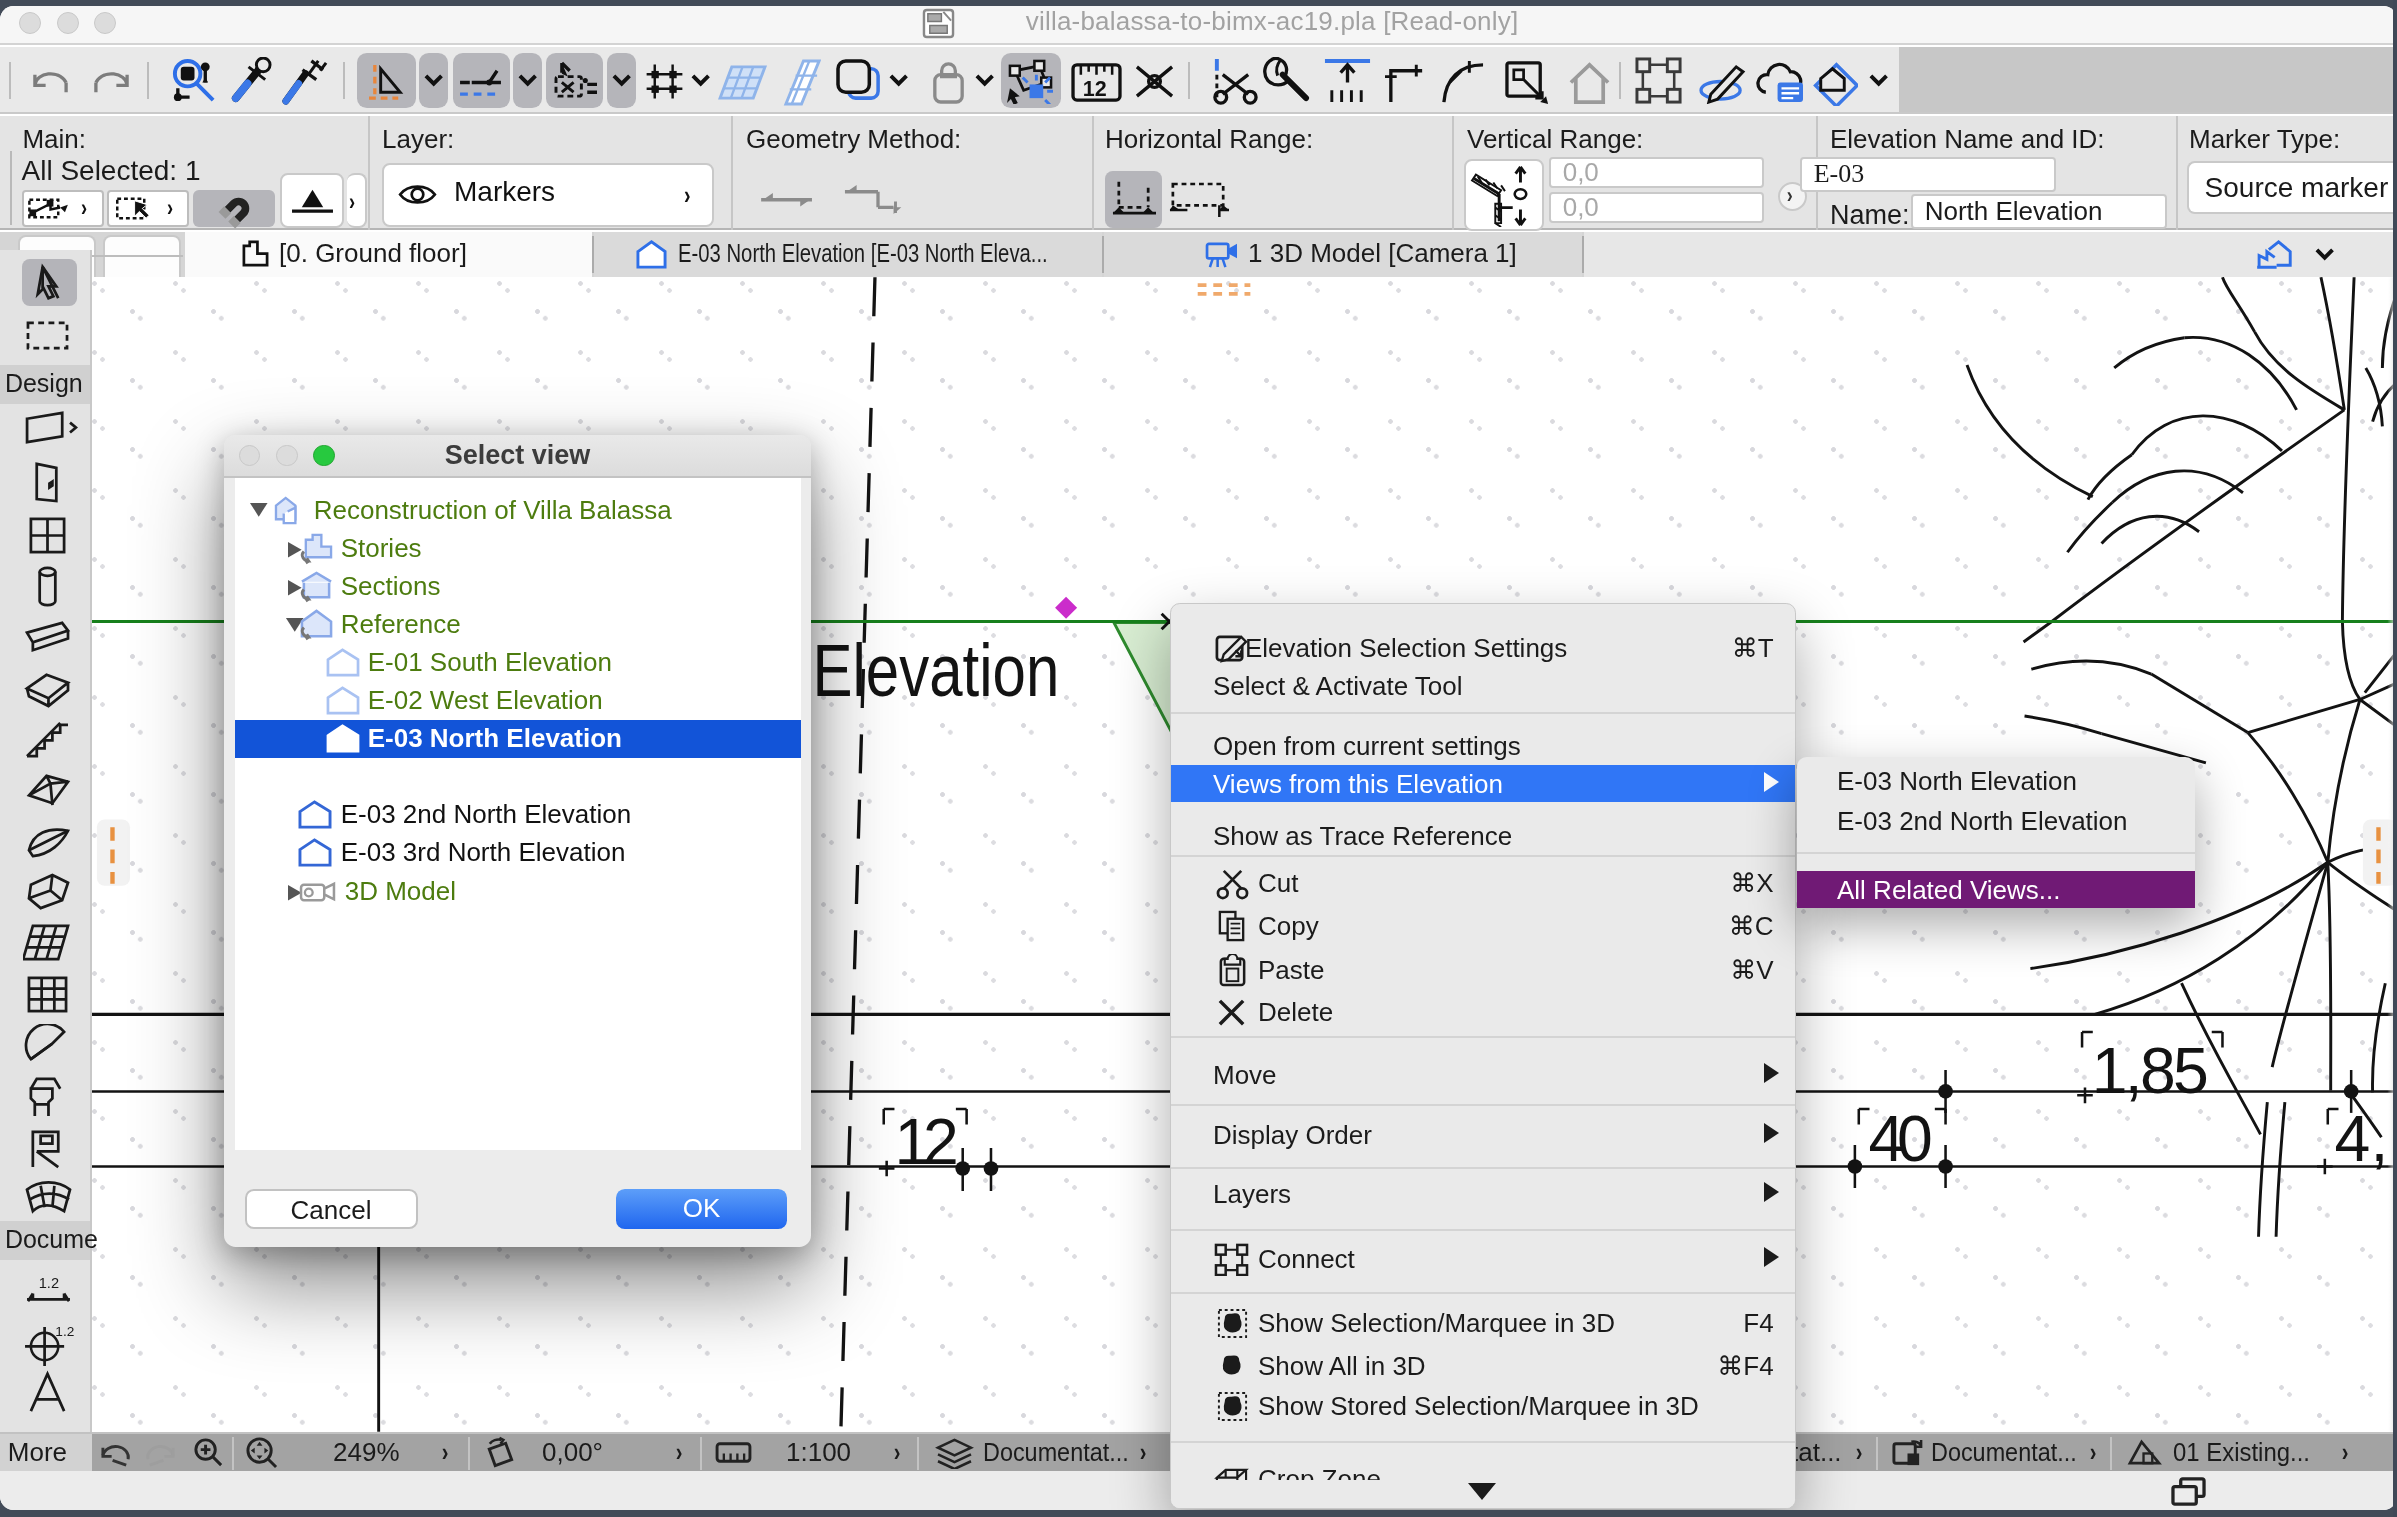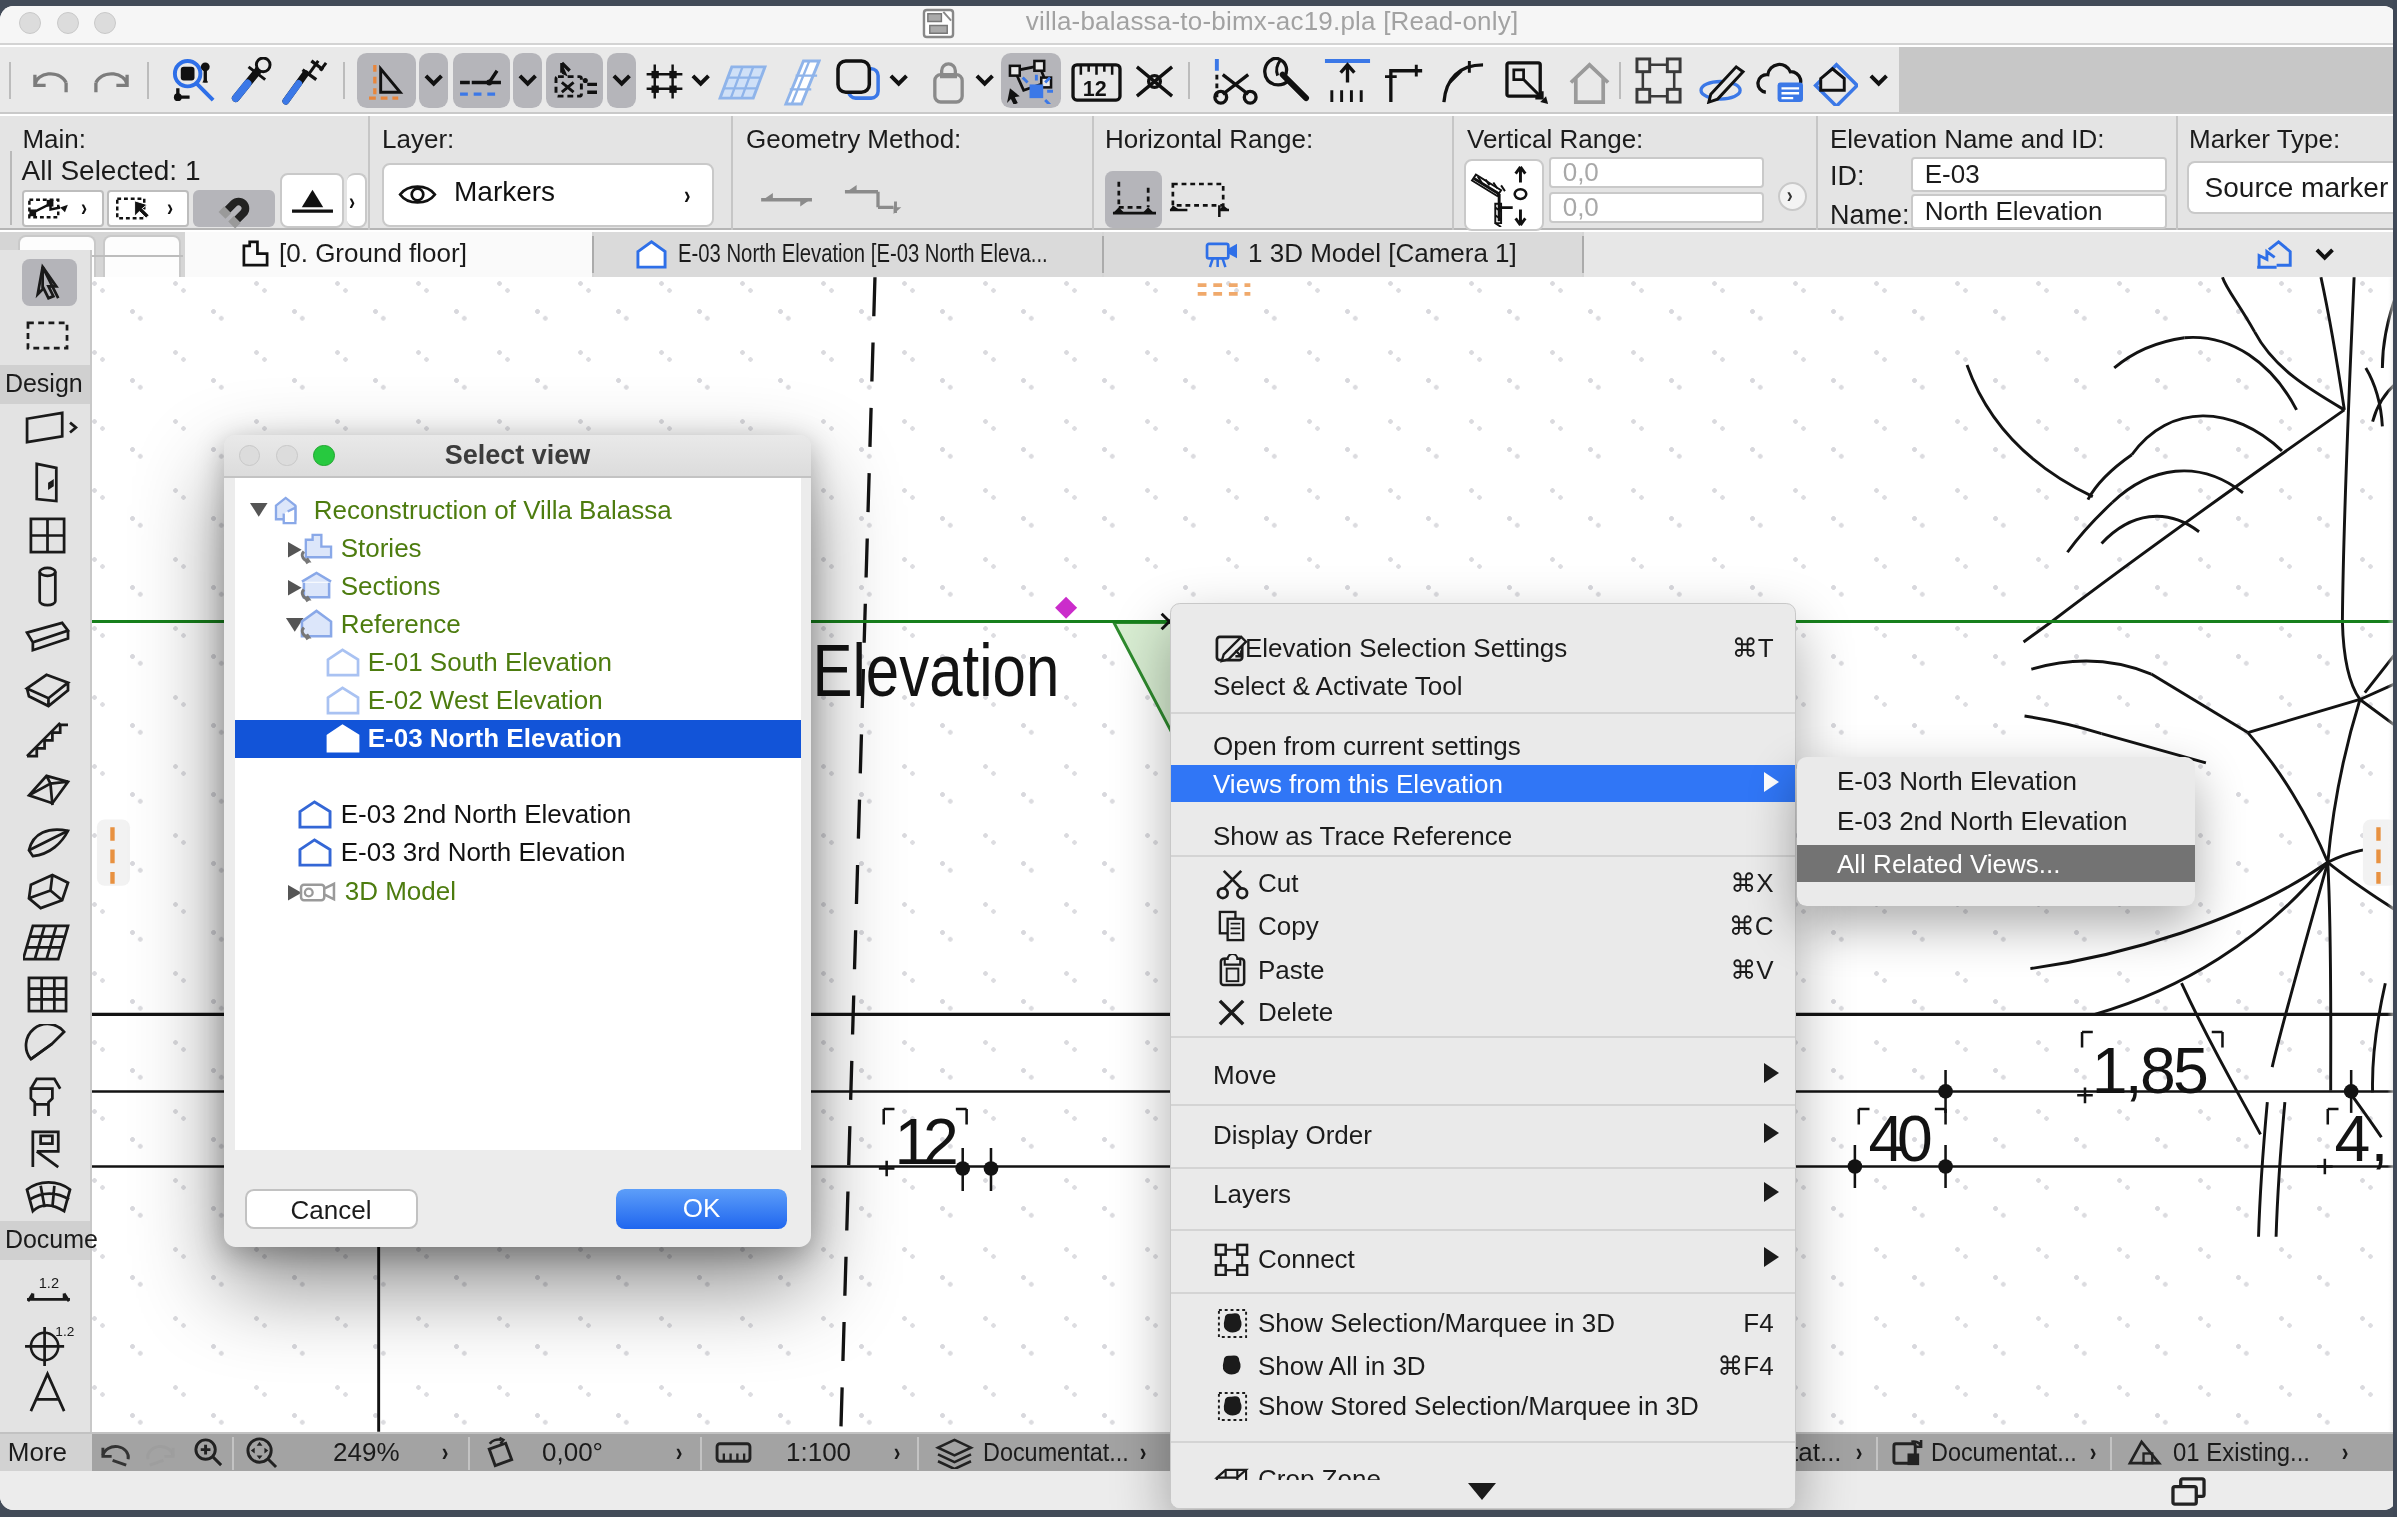--- a/index.html
+++ b/index.html
@@ -384,21 +384,21 @@
         </div>
     <div class="ifield" style="left:1549px;top:76px;width:215px;height:31px;color:#a8a8a8;">
           <span style="position:absolute;left:11.7px;top:-2px;">0,0</span>
         </div>
     <div style="position:absolute;left:1778px;top:66px;width:29px;height:29px;background:#f3f3f3;border:2px solid #c9c9c9;border-radius:50%;"></div>
     <div style="position:absolute;left:1786px;top:67px;font-size:22.4px;font-weight:bold;color:#333;transform:scaleX(0.8);">›</div>
     <div class="vdiv" style="left:1816px;"></div>
 
     <div class="lbl" style="left:1830px;">Elevation Name and ID:</div>
     <div style="position:absolute;left:1830px;top:45px;font-size:27px;color:#1b1b1b;">ID:</div>
-    <div class="ifield" style="left:1911px;top:41px;width:256px;height:35px;">
+    <div class="ifield" style="left:1800px;top:41px;width:256px;height:35px;font-family:Liberation Serif, serif;">
           <span style="position:absolute;left:11.7px;top:0px;">E-03</span>
         </div>
     <div style="position:absolute;left:1830px;top:84px;font-size:27px;color:#1b1b1b;">Name:</div>
     <div class="ifield" style="left:1911px;top:78px;width:256px;height:35px;">
           <span style="position:absolute;left:11.7px;top:0px;">North Elevation</span>
         </div>
     <div class="vdiv" style="left:2176px;"></div>
 
     <div class="lbl" style="left:2189px;">Marker Type:</div>
     <div class="ifield" style="left:2187px;top:45px;width:211px;height:53px;border-radius:7.8px 0 0 7.8px;border-right:none;font-size:28px;">
@@ -914,20 +914,20 @@
   </div>
 
   <div id="submenu">
     <div class="smrow" style="top:4.9px;">
           <span style="position:absolute;left:40px;top:3.9px;">E-03 North Elevation</span>
         </div>
     <div class="smrow" style="top:45px;">
           <span style="position:absolute;left:40px;top:3.9px;">E-03 2nd North Elevation</span>
         </div>
     <div class="msep" style="top:95px;width:398px;"></div>
-    <div class="smrow" style="top:88px;height:37px;background:#737373;color:#fff;padding-left:12px;">
+    <div class="smrow" style="top:114px;height:37px;background:#701a75;color:#fff;padding-left:12px;">
           <span style="position:absolute;left:40px;top:3.9px;">All Related Views...</span>
         </div>
   </div>
 </div>
   </div>
 <div style="position:absolute;left:2393px;top:0;width:3.9px;height:1517px;background:#3f4857;"></div>
 
 
 </body></html>

